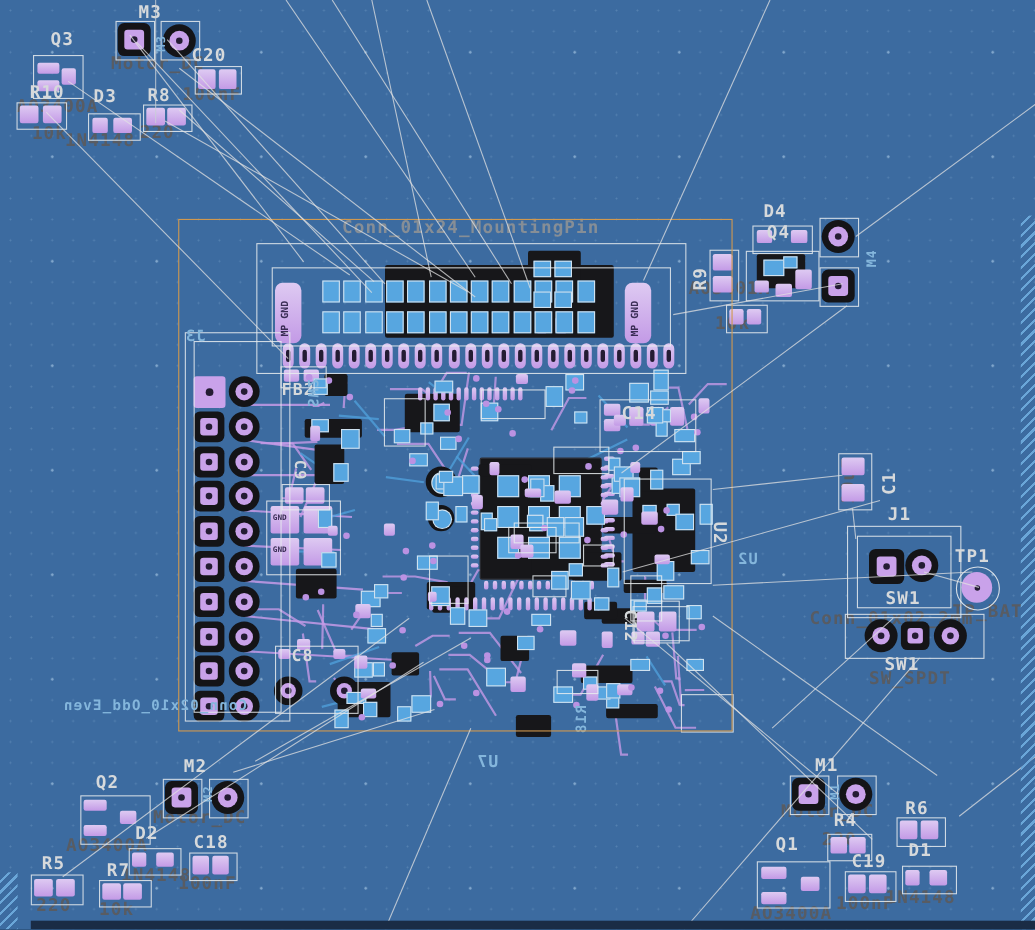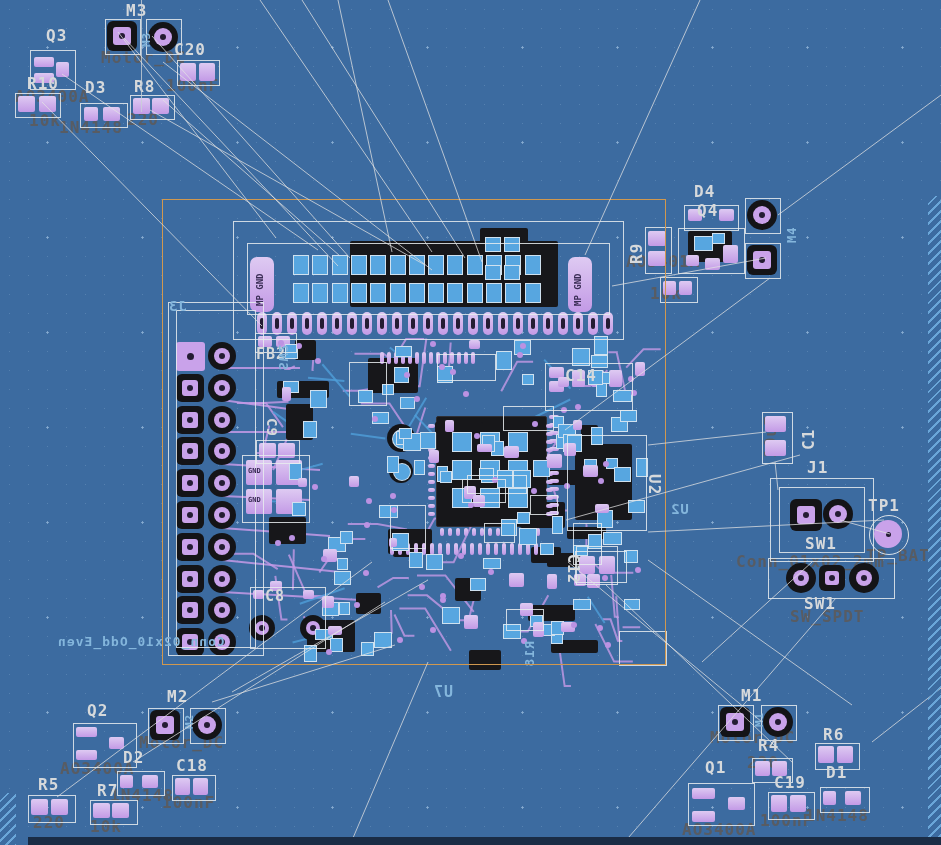--- a/index.html
+++ b/index.html
@@ -788,20 +788,21 @@
     <div class="lbl f-fab" style="left: 60px; top: 761px;">AO3400A</div>
     <div class="lbl f-fab" style="left: 110px; top: 788px;">1N4148</div>
     <div class="lbl f-fab" style="left: 162px; top: 795px;">100nF</div>
     <div class="lbl f-fab" style="left: 33px; top: 815px;">220</div>
     <div class="lbl f-fab" style="left: 90px; top: 819px;">10k</div>
     <div class="lbl f-fab" style="left: 710px; top: 730px;">Motor_DC</div>
     <div class="lbl f-fab" style="left: 682px; top: 822px;">AO3400A</div>
     <div class="lbl f-fab" style="left: 760px; top: 813px;">100nF</div>
     <div class="lbl f-fab" style="left: 805px; top: 808px;">1N4148</div>
     <div class="lbl f-fab" style="left: 747px; top: 755px; z-index: 2;">220</div>
+    <div class="lbl f-title" style="left: 311px; top: 199px;">Conn_01x24_MountingPin</div>
     <div class="lbl f-back" style="left: 141px; top: 47px; font-size: 11px; transform: rotate(-90deg); transform-origin: 0px 0px;">M3</div>
     <div class="lbl f-back" style="left: 786px; top: 243px; font-size: 12px; transform: rotate(-90deg); transform-origin: 0px 0px;">M4</div>
     <div class="lbl f-back" style="left: 184px; top: 729px; font-size: 11px; transform: rotate(-90deg); transform-origin: 0px 0px;">M2</div>
     <div class="lbl f-back" style="left: 754px; top: 727px; font-size: 11px; transform: rotate(-90deg); transform-origin: 0px 0px;">M1</div>
     <div class="lbl f-back" style="left: 168px; top: 299px; transform: scaleX(-1); transform-origin: 50% 50%;">J3</div>
     <div class="lbl f-back" style="left: 290px; top: 370px; font-size: 13px; transform: rotate(90deg) scaleX(-1); transform-origin: 0px 0px;">SW2</div>
     <div class="lbl f-back" style="left: 670px; top: 502px; transform: scaleX(-1); transform-origin: 50% 50%;">U2</div>
     <div class="lbl f-back" style="left: 433px; top: 685px; font-size: 15px; transform: scaleX(-1); transform-origin: 50% 50%;">U7</div>
     <div class="lbl f-back" style="left: 523px; top: 641px; font-size: 13px; transform: rotate(-90deg) scaleX(-1); transform-origin: 0px 0px;">R18</div>
     <div class="lbl f-back" style="left: 57px; top: 635px; font-size: 13px; transform: scaleX(-1); transform-origin: 50% 50%;">Conn_02x10_Odd_Even</div>

